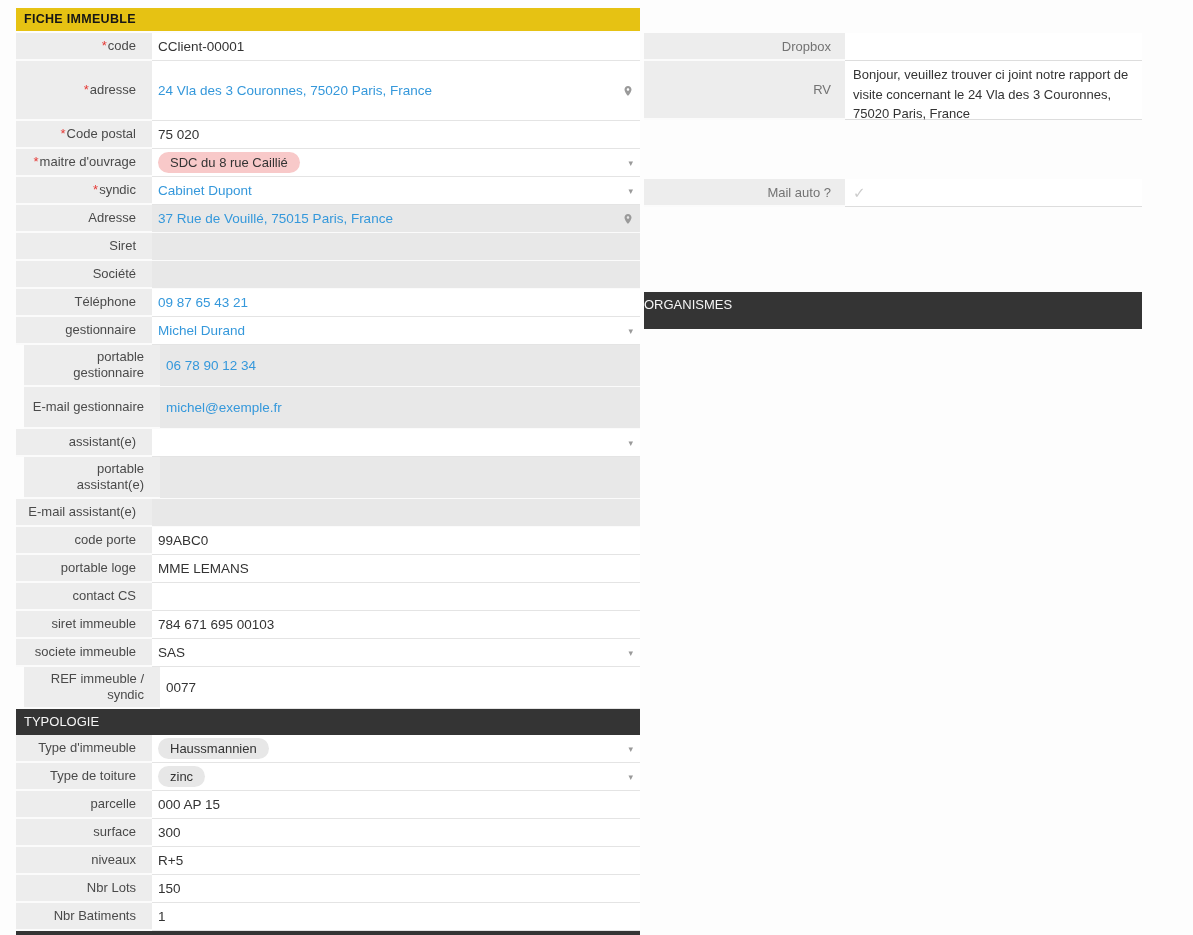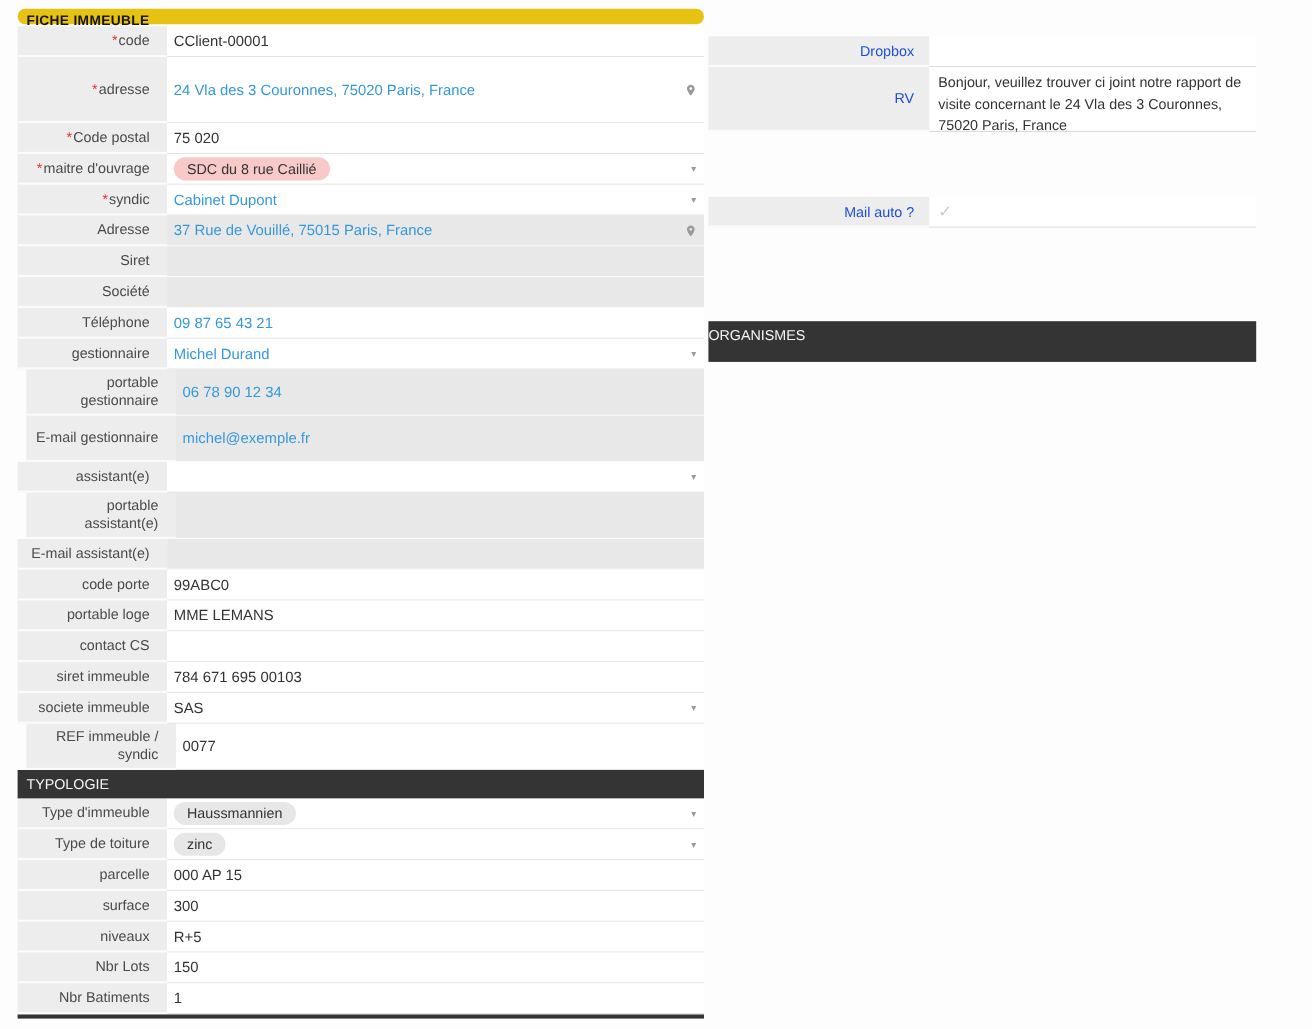--- a/index.html
+++ b/index.html
@@ -2,22 +2,22 @@
 <html><head>
 <meta charset="utf-8">
 <style>
   * { margin:0; padding:0; box-sizing:border-box; }
   html,body { width:1193px; height:935px; background:#fdfdfd; overflow:hidden;
     font-family:"Liberation Sans","DejaVu Sans",sans-serif; }
   .page { position:relative; width:1193px; height:935px; }
 
   
   .left-panel { position:absolute; left:16px; top:8px; width:624px; }
-  .yellow-bar { height:14px; line-height:23px; background:#e6c213; color:#161616;
-    font-size:12.5px; font-weight:bold; padding-left:8px; letter-spacing:.3px; margin-bottom:2px;border-radius:8px; }
+  .yellow-bar { height:23px; line-height:23px; background:#e6c213; color:#161616;
+    font-size:12.5px; font-weight:bold; padding-left:8px; letter-spacing:.3px; margin-bottom:2px; }
 
   .frow { display:flex; width:100%; }
   .h28 { height:28px; } .h42 { height:42px;padding-left:8px; } .h60 { height:60px; }
 
   .lbl { width:136px; background:#ededed; border-bottom:2px solid #fbfbfb;
     color:#4a4a4a; font-size:13px; line-height:1.25;
     display:flex; align-items:center; justify-content:flex-end;
     text-align:right; padding:2px 16px 2px 6px; }
   .req { color:#e53935; margin-right:1px; }
 
@@ -37,21 +37,21 @@
   .pin svg { width:12px; height:12px; fill:#9a9a9a; }
 
   .section-bar { height:26px; line-height:26px; background:#343434; color:#f5f5f5;
     font-size:13px; padding-left:8px; }
   .section-bar.partial { height:4px; line-height:4px; overflow:hidden; }
 
   
   .right-panel { position:absolute; left:644px; top:33px; width:498px; height:902px; }
   .rrow { position:absolute; left:0; width:100%; display:flex; }
   .rlbl { width:201px; background:#ededed; border-bottom:2px solid #fbfbfb;
-    color:#1d4ed8; font-size:13px; display:flex; align-items:center;
+    color:#737373; font-size:13px; display:flex; align-items:center;
     justify-content:flex-end; text-align:right; padding:0 14px 0 6px; }
   .rval { flex:1; background:#fff; border-bottom:1px solid #ddd;
     font-size:13px; color:#333; padding:0 8px; display:flex; align-items:center; }
   .rrow-dropbox { top:0; height:28px; }
   .rrow-rv { top:28px; height:59px; }
   .rrow-rv .rval { align-items:flex-start; padding-top:4px; line-height:19.5px; display:block; }
   .rrow-mail { top:146px; height:28px; }
   .check { color:#ccc; font-size:15px; line-height:1; cursor:pointer; }
   .organismes-bar { position:absolute; top:259px; left:0; width:100%; height:37px;
     line-height:26px; background:#343434; color:#f5f5f5; font-size:13px; }

